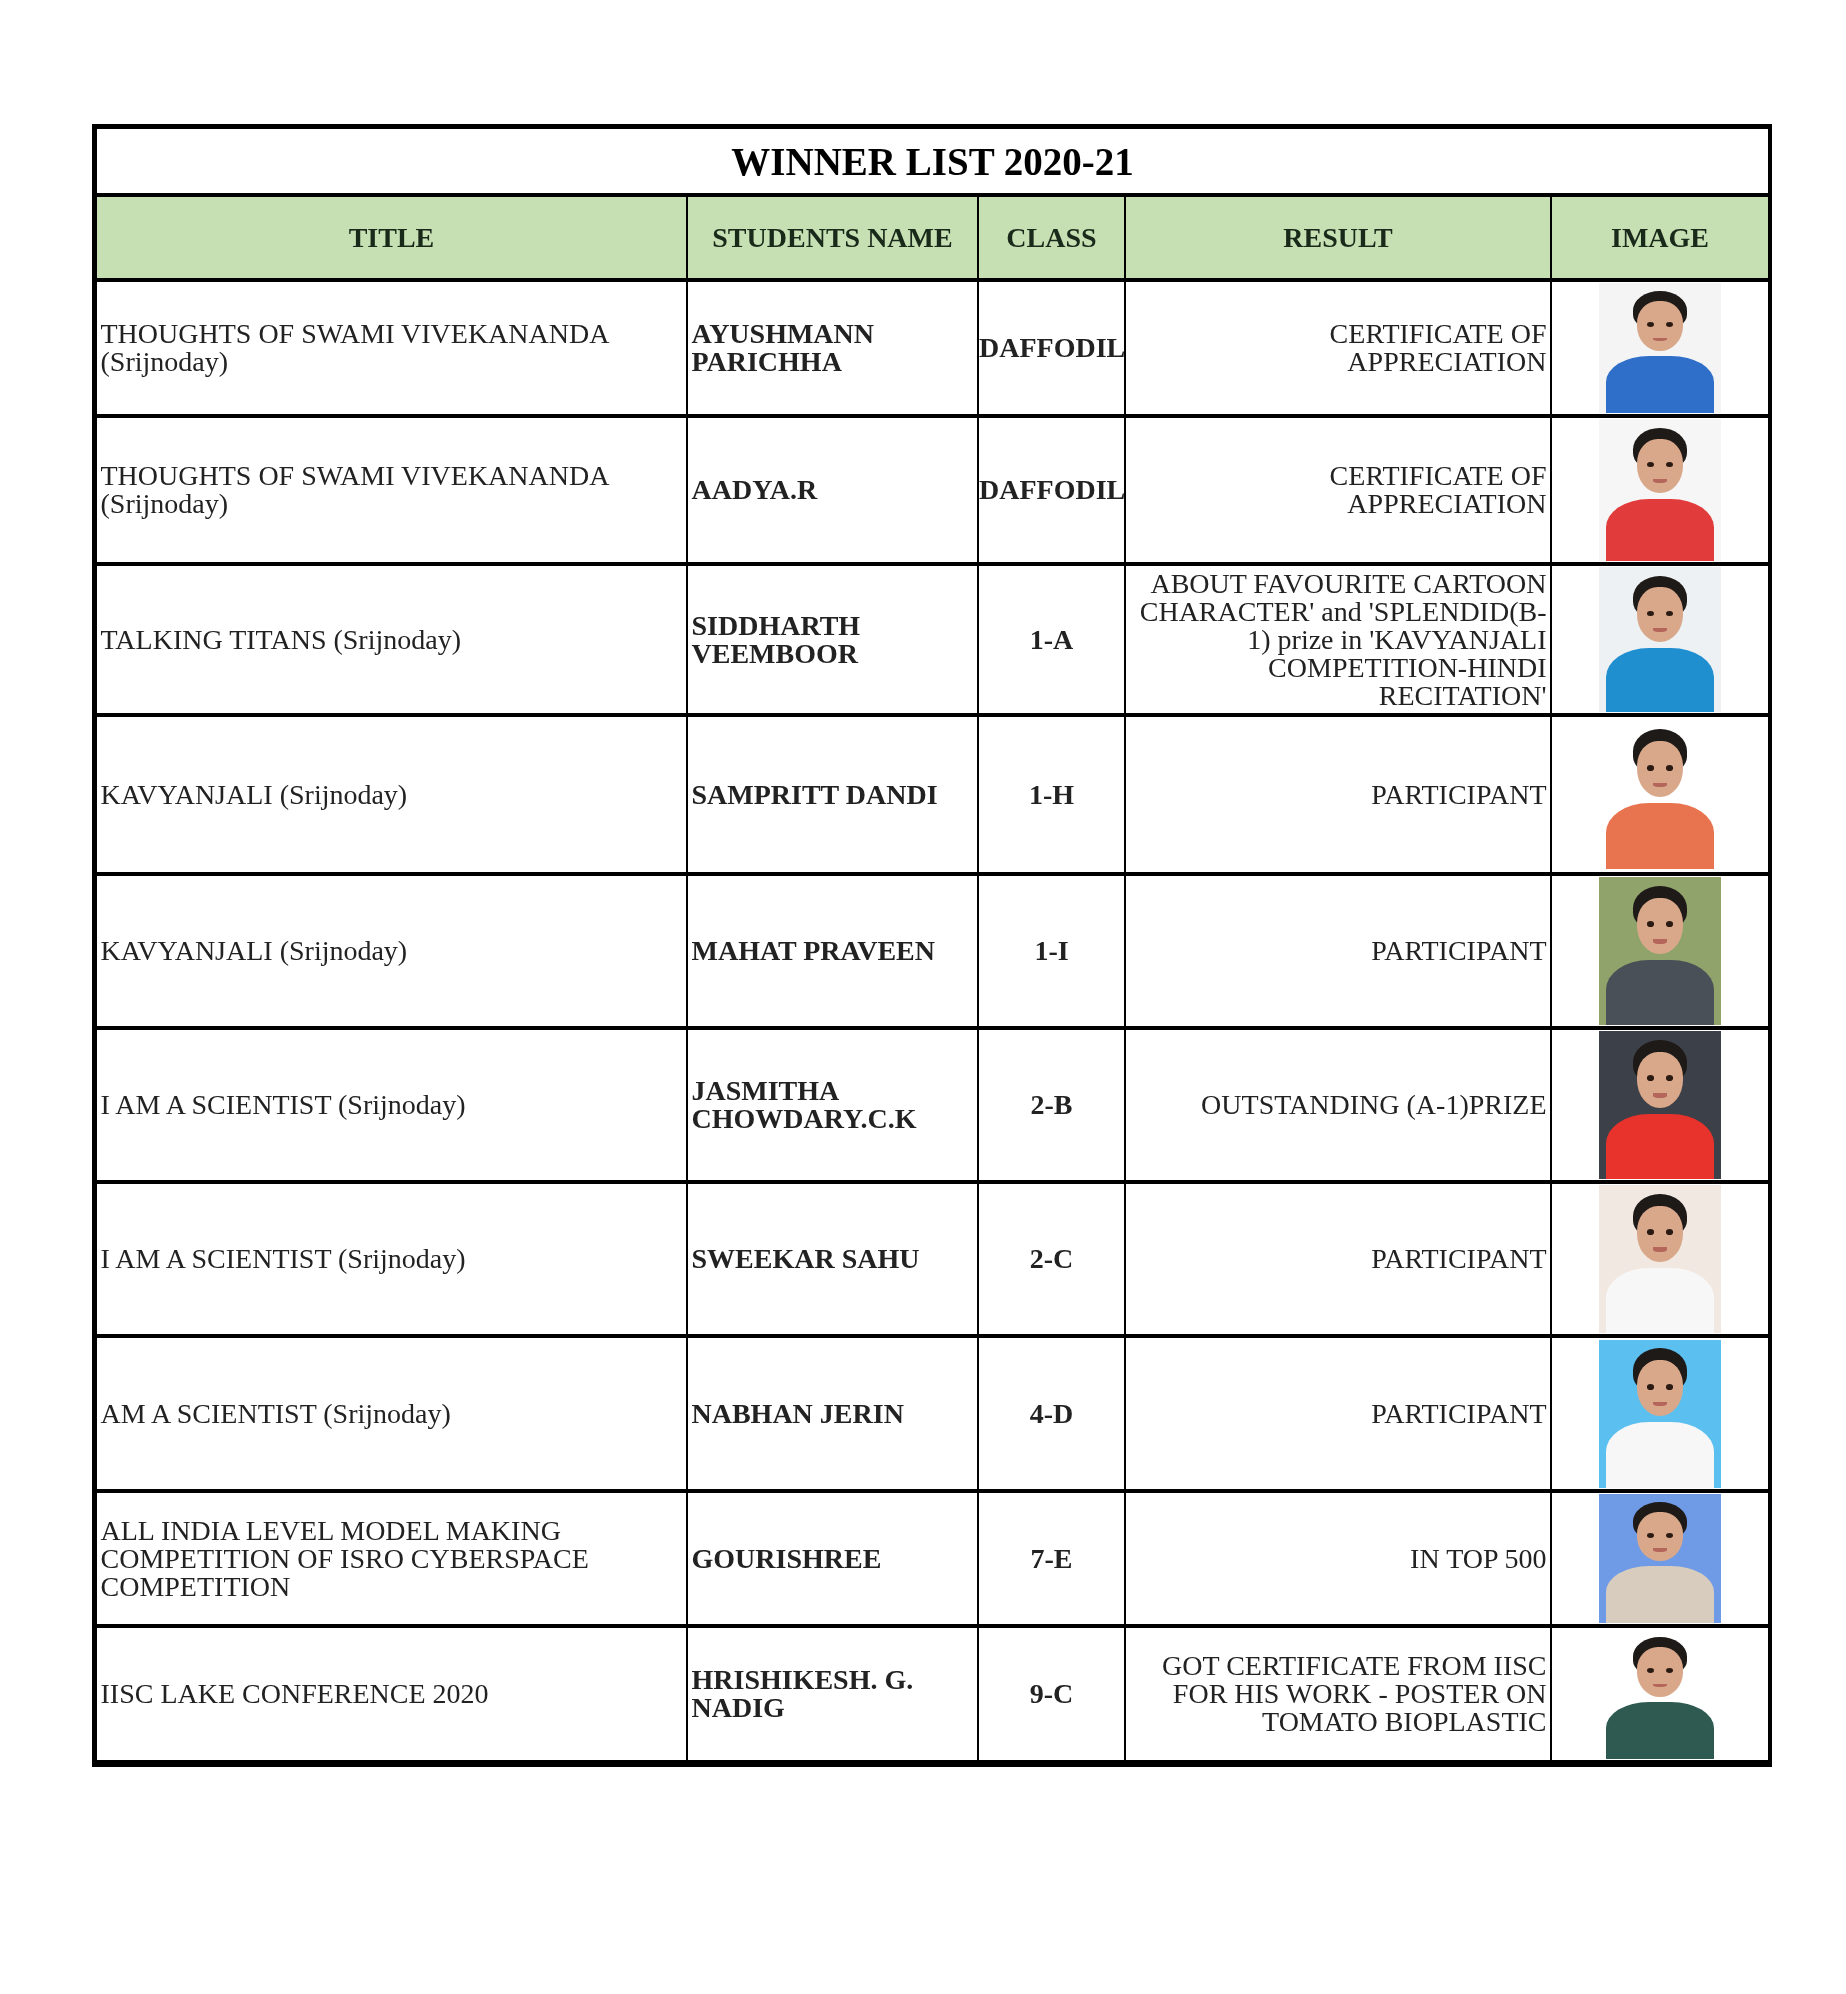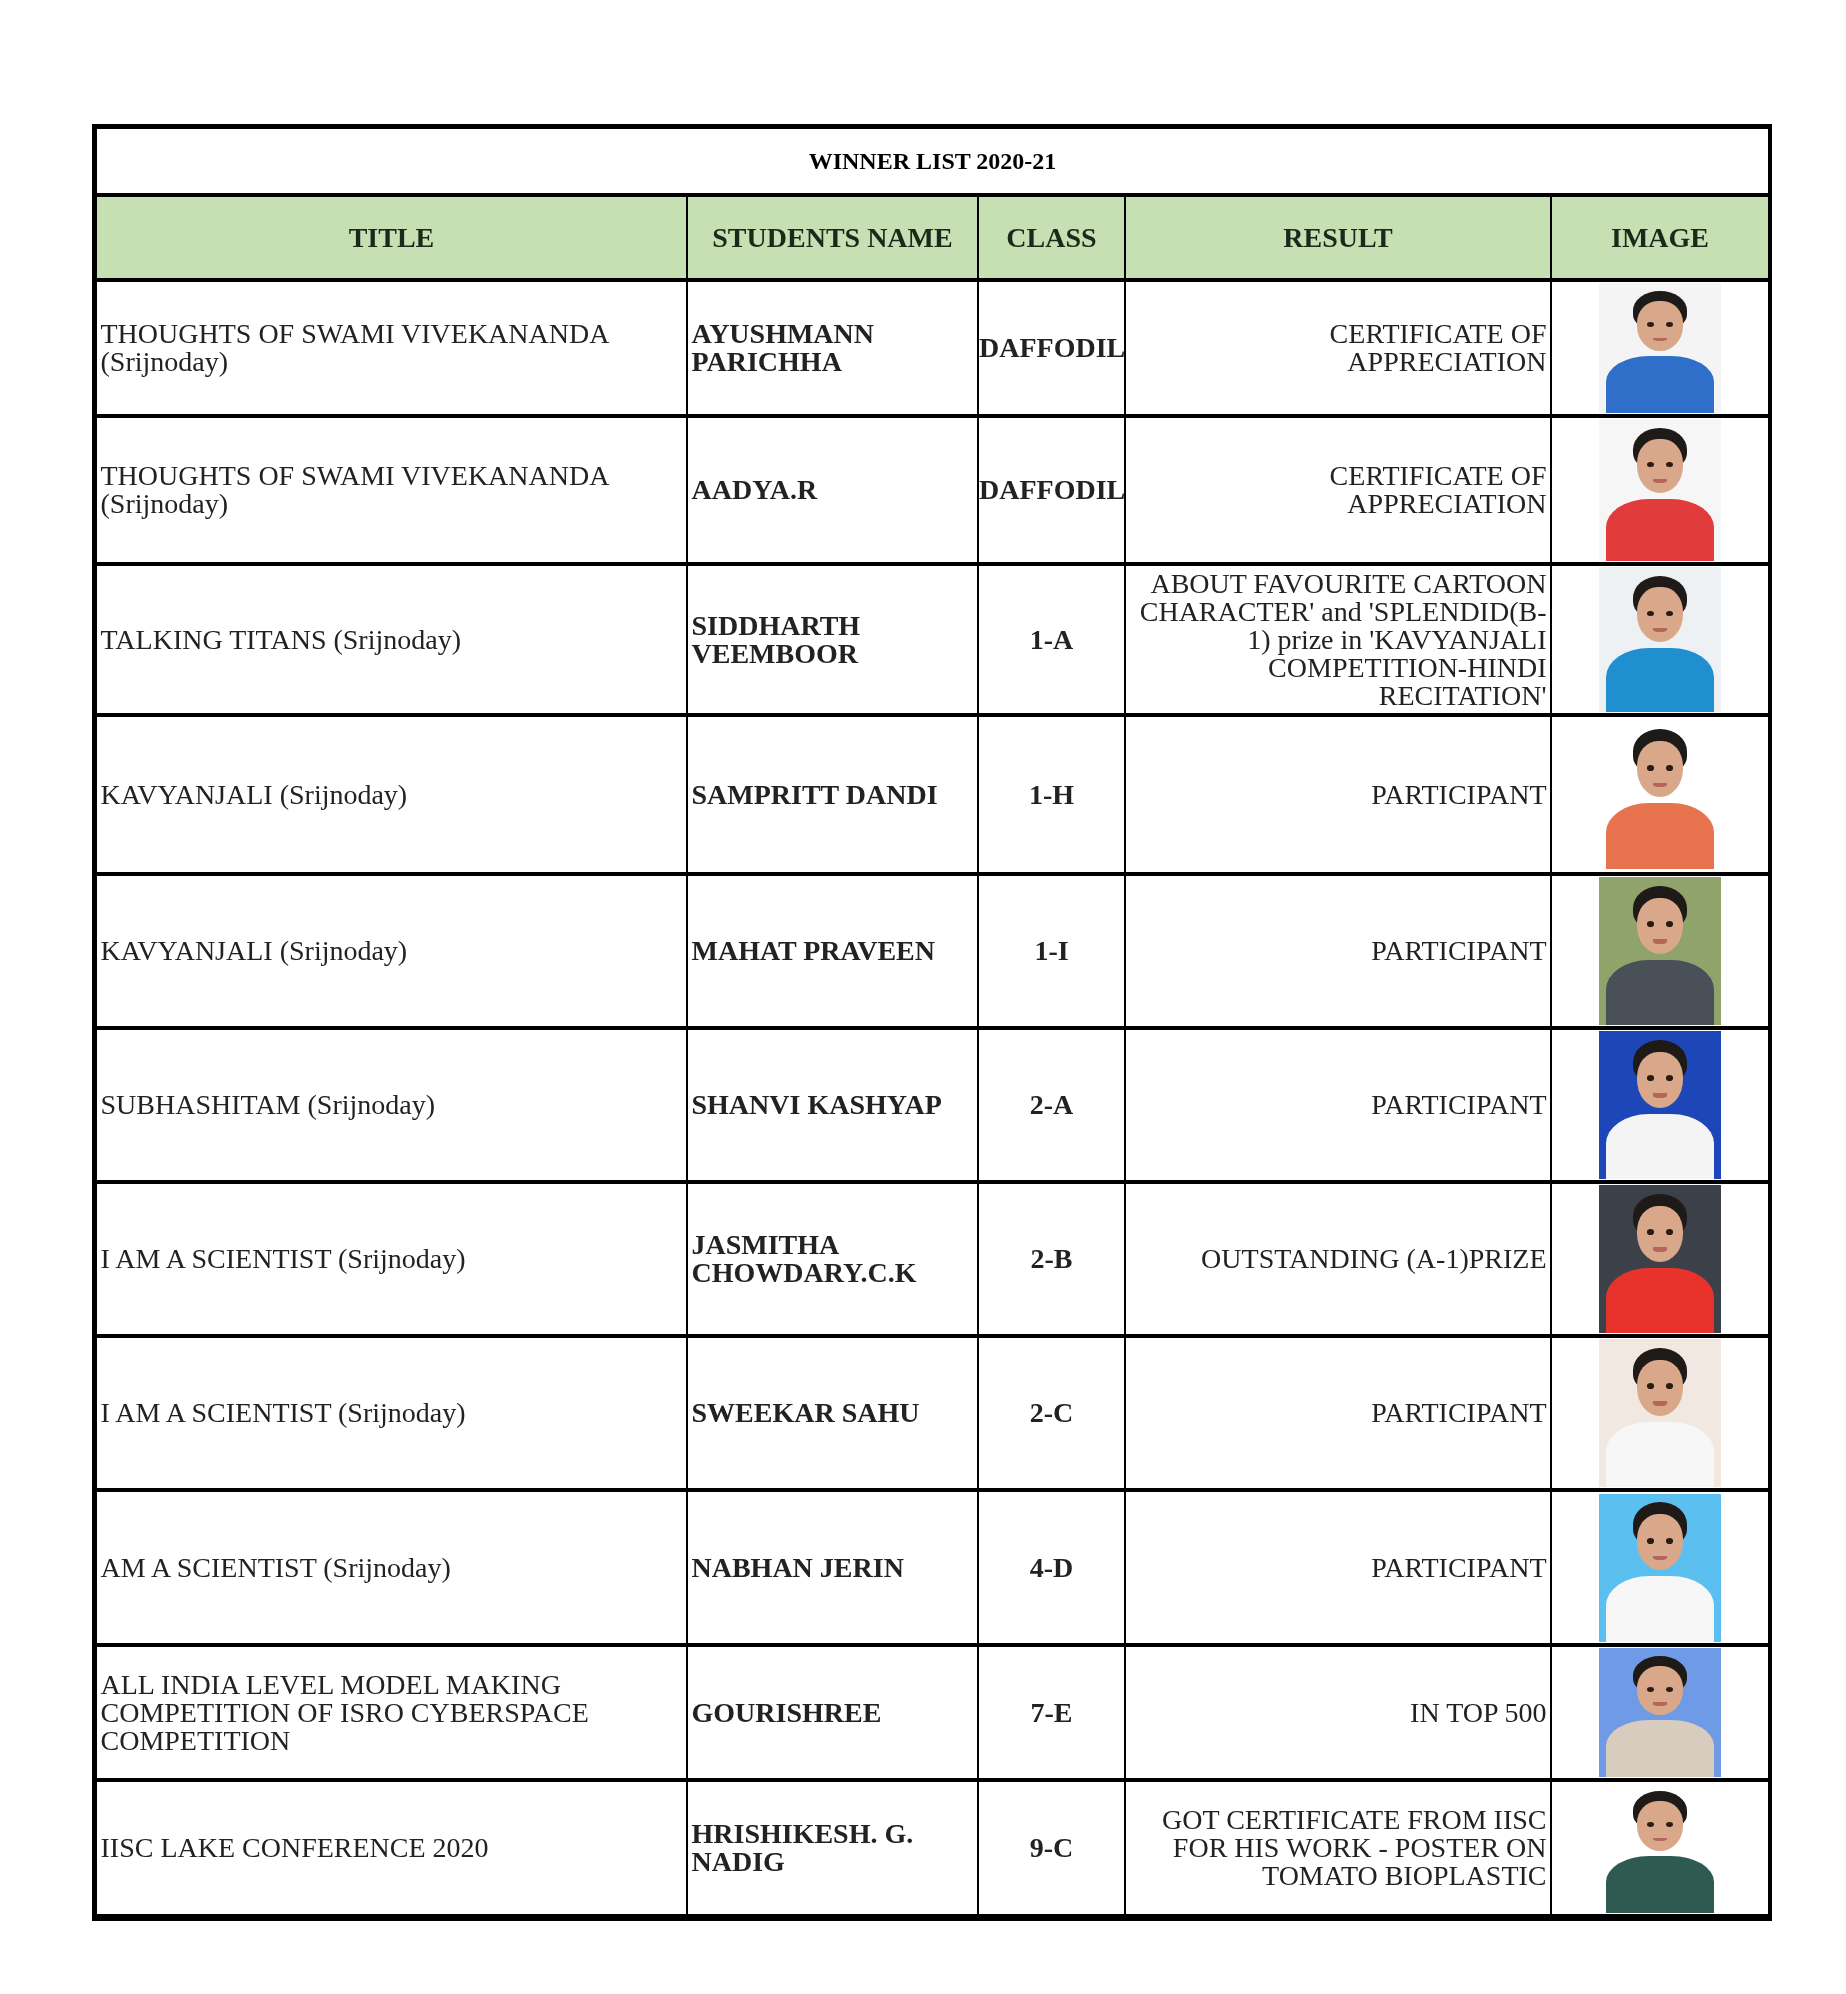--- a/index.html
+++ b/index.html
@@ -4,21 +4,21 @@
 <style>
   html, body { margin: 0; padding: 0; background: #ffffff; }
   body { width: 1847px; height: 1995px; position: relative; font-family: "Liberation Serif", "DejaVu Serif", serif; color: #222; }
   .sheet {
     position: absolute; left: 92px; top: 124px; width: 1674px;
     border: 3.5px solid #000; box-sizing: content-box;
   }
   table { border-collapse: collapse; width: 1674px; table-layout: fixed; }
   col.c1 { width: 591px; } col.c2 { width: 291px; } col.c3 { width: 147px; } col.c4 { width: 426px; } col.c5 { width: 218px; }
   td, th { border: 2.6px solid #000; padding: 0; vertical-align: middle; }
-  tr.title-row td { height: 64px; text-align: center; font-weight: bold; font-size: 24px; color: #000; border-bottom-width: 4.3px; }
+  tr.title-row td { height: 64px; text-align: center; font-weight: bold; font-size: 39px; color: #000; border-bottom-width: 4.3px; }
   tr.head-row th { height: 81px; background: #c6e0b4; font-size: 28px; font-weight: bold; color: #1a2a1a; text-align: center; border-bottom-width: 4.3px; }
   tr.data-row td { border-bottom-width: 4.3px; font-size: 28px; line-height: 28px; }
   td.title-cell { text-align: left; padding-left: 3.5px; }
   td.name-cell { text-align: left; padding-left: 3.5px; font-weight: bold; font-family: Liberation Serif, serif; }
   td.class-cell { text-align: center; font-weight: bold; }
   td.result-cell { text-align: right; padding-left: 3.5px; padding-right: 3.5px; }
   td.image-cell { text-align: center; }
   .photo {
     display: inline-block; width: 122px; height: 96%; max-height: 148px; vertical-align: middle; position: relative; overflow: hidden;
   }
@@ -82,27 +82,20 @@
           <td class="image-cell"><div class="photo" title="student-photo-boy-orange-shirt" style="height: 153px;"><div class="bg" style="background: rgb(255, 255, 255);"></div><div class="body" style="background: rgb(232, 115, 79);"></div><div class="hair"></div><div class="face"></div><div class="eye l"></div><div class="eye r"></div><div class="mouth"></div></div></td>
         </tr>
         <tr class="data-row" style="height: 154px;">
           <td class="title-cell">KAVYANJALI (Srijnoday)</td>
           <td class="name-cell">MAHAT PRAVEEN</td>
           <td class="class-cell">1-I</td>
           <td class="result-cell">PARTICIPANT</td>
           <td class="image-cell"><div class="photo" title="student-photo-boy-checked-shirt" style="height: 148px;"><div class="bg" style="background: rgb(143, 163, 106);"></div><div class="body" style="background: rgb(74, 80, 88);"></div><div class="hair"></div><div class="face"></div><div class="eye l"></div><div class="eye r"></div><div class="mouth"></div></div></td>
         </tr>
         <tr class="data-row" style="height: 154px;">
-          <td class="title-cell">SUBHASHITAM (Srijnoday)</td>
-          <td class="name-cell">SHANVI KASHYAP</td>
-          <td class="class-cell">2-A</td>
-          <td class="result-cell">PARTICIPANT</td>
-          <td class="image-cell"><div class="photo" title="student-photo-boy-glasses" style="height: 148px;"><div class="bg" style="background: rgb(29, 70, 184);"></div><div class="body" style="background: rgb(244, 244, 244);"></div><div class="hair"></div><div class="face"></div><div class="eye l"></div><div class="eye r"></div><div class="mouth"></div></div></td>
-        </tr>
-        <tr class="data-row" style="height: 154px;">
           <td class="title-cell">I AM A SCIENTIST (Srijnoday)</td>
           <td class="name-cell">JASMITHA CHOWDARY.C.K</td>
           <td class="class-cell">2-B</td>
           <td class="result-cell">OUTSTANDING (A-1)PRIZE</td>
           <td class="image-cell"><div class="photo" title="student-photo-girl-polka-dress" style="height: 148px;"><div class="bg" style="background: rgb(60, 64, 72);"></div><div class="body" style="background: rgb(232, 50, 44);"></div><div class="hair"></div><div class="face"></div><div class="eye l"></div><div class="eye r"></div><div class="mouth"></div></div></td>
         </tr>
         <tr class="data-row" style="height: 154px;">
           <td class="title-cell">I AM A SCIENTIST (Srijnoday)</td>
           <td class="name-cell">SWEEKAR SAHU</td>
           <td class="class-cell">2-C</td>

